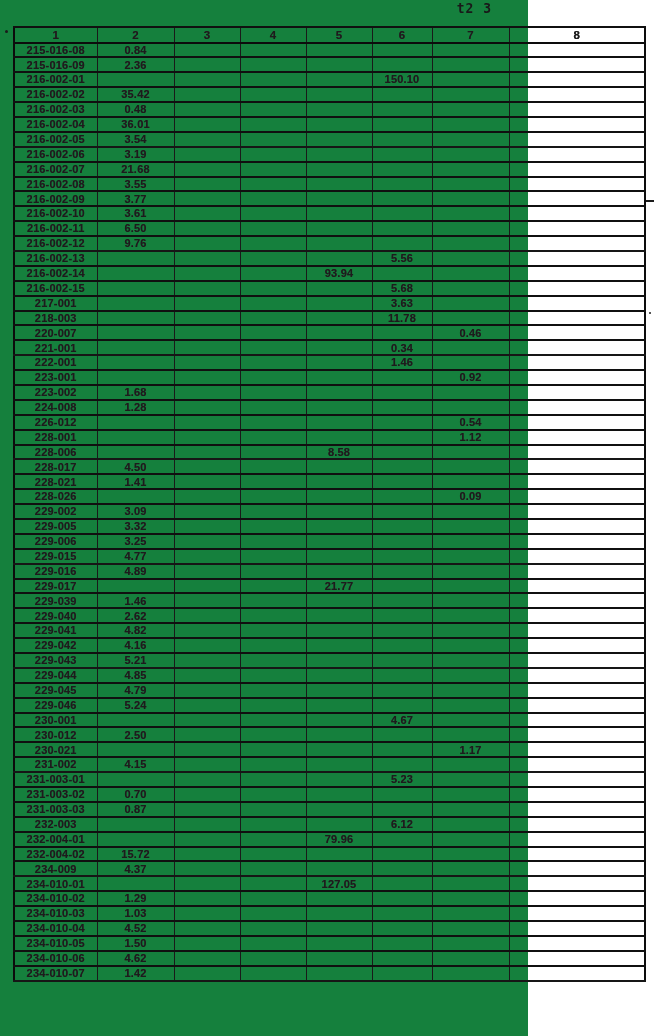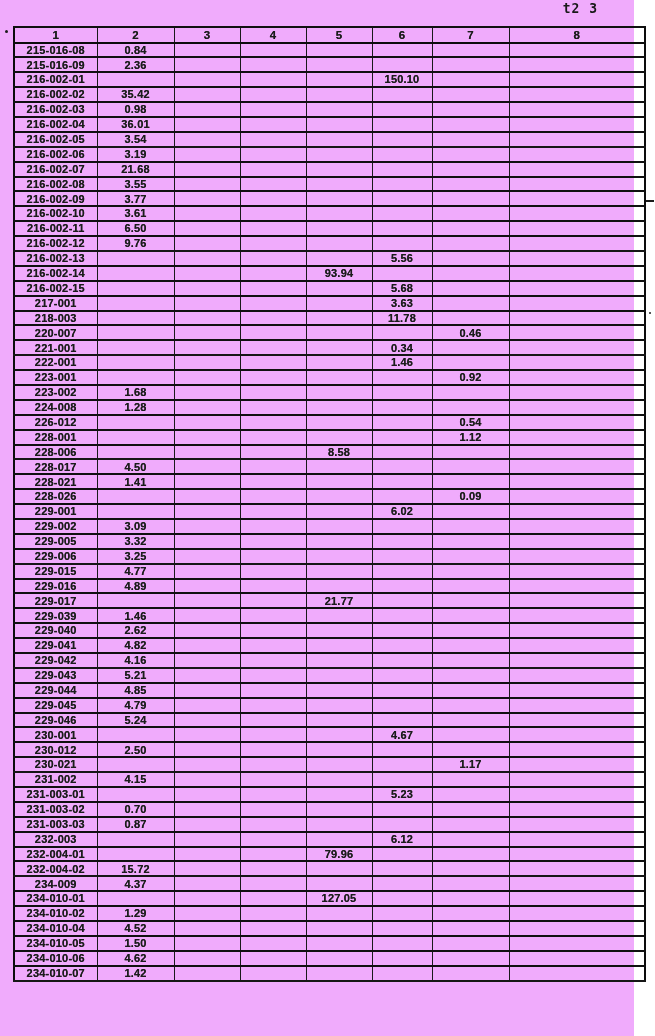--- a/index.html
+++ b/index.html
@@ -6,23 +6,23 @@
     margin: 0;
     padding: 0;
     width: 655px;
     height: 1036px;
     background: #ffffff;
     overflow: hidden;
     font-family: "Liberation Sans", sans-serif;
   }
   .page {
     position: relative;
-    width: 634px;
+    width: 528px;
     height: 1036px;
-    background: #f0abfc;
+    background: #15803d;
   }
   .annotation {
     position: absolute;
     top: 1px;
     right: 36px;
     font-family: "DejaVu Sans Mono", monospace;
     font-weight: bold;
     font-size: 13px;
     letter-spacing: 1px;
     color: #191919;
@@ -144,21 +144,21 @@
           <td>35.42</td>
           <td></td>
           <td></td>
           <td></td>
           <td></td>
           <td></td>
           <td></td>
         </tr>
         <tr>
           <td>216-002-03</td>
-          <td>0.98</td>
+          <td>0.48</td>
           <td></td>
           <td></td>
           <td></td>
           <td></td>
           <td></td>
           <td></td>
         </tr>
         <tr>
           <td>216-002-04</td>
           <td>36.01</td>
@@ -413,30 +413,20 @@
           <td>228-026</td>
           <td></td>
           <td></td>
           <td></td>
           <td></td>
           <td></td>
           <td>0.09</td>
           <td></td>
         </tr>
         <tr>
-          <td>229-001</td>
-          <td></td>
-          <td></td>
-          <td></td>
-          <td></td>
-          <td>6.02</td>
-          <td></td>
-          <td></td>
-        </tr>
-        <tr>
           <td>229-002</td>
           <td>3.09</td>
           <td></td>
           <td></td>
           <td></td>
           <td></td>
           <td></td>
           <td></td>
         </tr>
         <tr>
@@ -685,20 +675,30 @@
           <td></td>
           <td></td>
           <td>127.05</td>
           <td></td>
           <td></td>
           <td></td>
         </tr>
         <tr>
           <td>234-010-02</td>
           <td>1.29</td>
+          <td></td>
+          <td></td>
+          <td></td>
+          <td></td>
+          <td></td>
+          <td></td>
+        </tr>
+        <tr>
+          <td>234-010-03</td>
+          <td>1.03</td>
           <td></td>
           <td></td>
           <td></td>
           <td></td>
           <td></td>
           <td></td>
         </tr>
         <tr>
           <td>234-010-04</td>
           <td>4.52</td>

